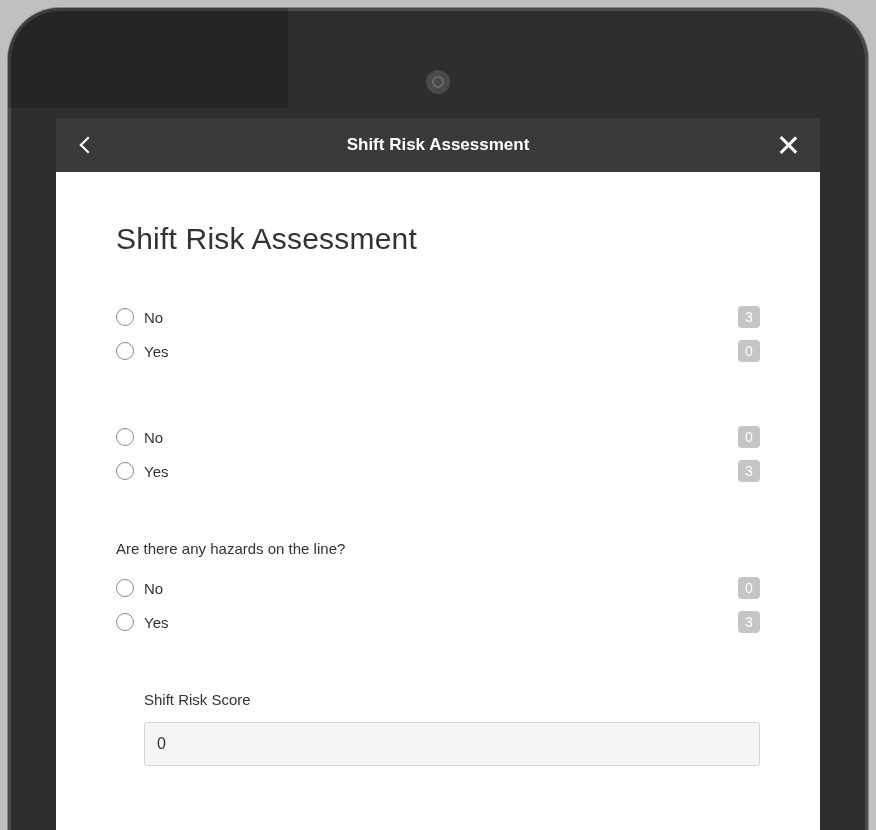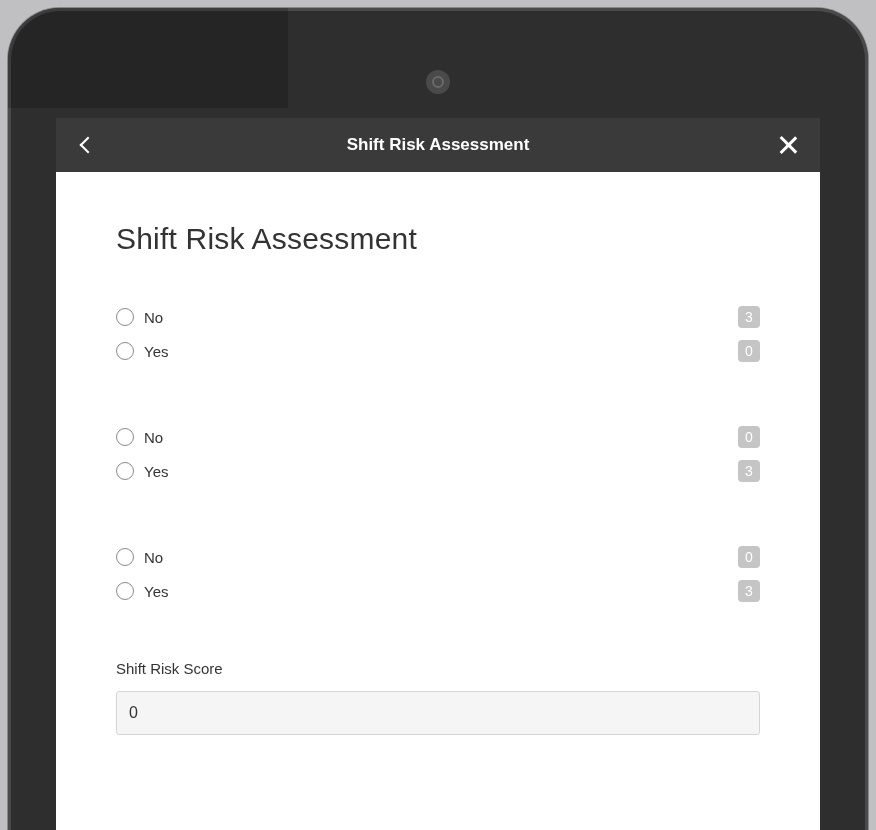--- a/index.html
+++ b/index.html
@@ -162,20 +162,21 @@
       border-radius: 4px;
       min-width: 22px;
       height: 22px;
       padding: 0 5px;
       display: flex;
       align-items: center;
       justify-content: center;
     }
     .score-section {
       margin-top: 4px;
+      margin-left: 28px;
     }
     .score-label {
       font-size: 15px;
       color: #333;
       margin-bottom: 14px;
     }
     .score-input {
       width: 100%;
       height: 44px;
       border: 1px solid #d5d5d5;
@@ -238,20 +239,21 @@
         <div class="option-row">
           <div class="option-left">
             <span class="radio-circle"></span>
             <span class="option-label">Yes</span>
           </div>
           <span class="score-badge">3</span>
         </div>
       </div>
 
       <div class="question-block">
+        <div class="question-text">Are there any hazards on the line?</div>
         <div class="option-row">
           <div class="option-left">
             <span class="radio-circle"></span>
             <span class="option-label">No</span>
           </div>
           <span class="score-badge">0</span>
         </div>
         <div class="option-row">
           <div class="option-left">
             <span class="radio-circle"></span>

